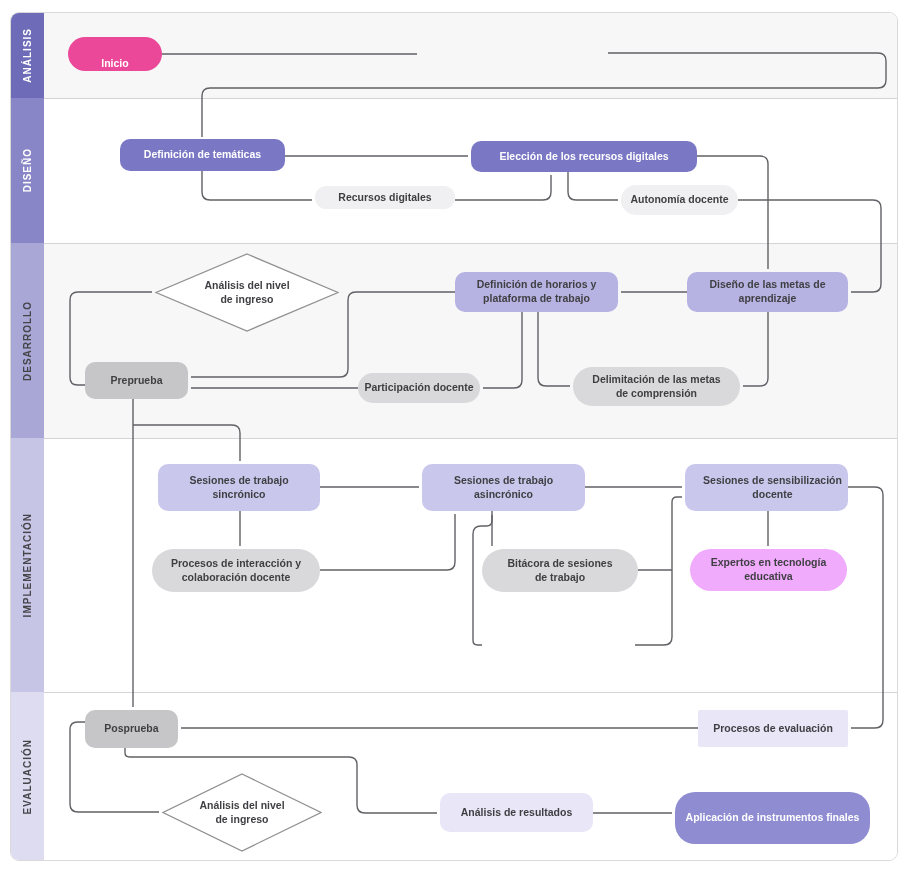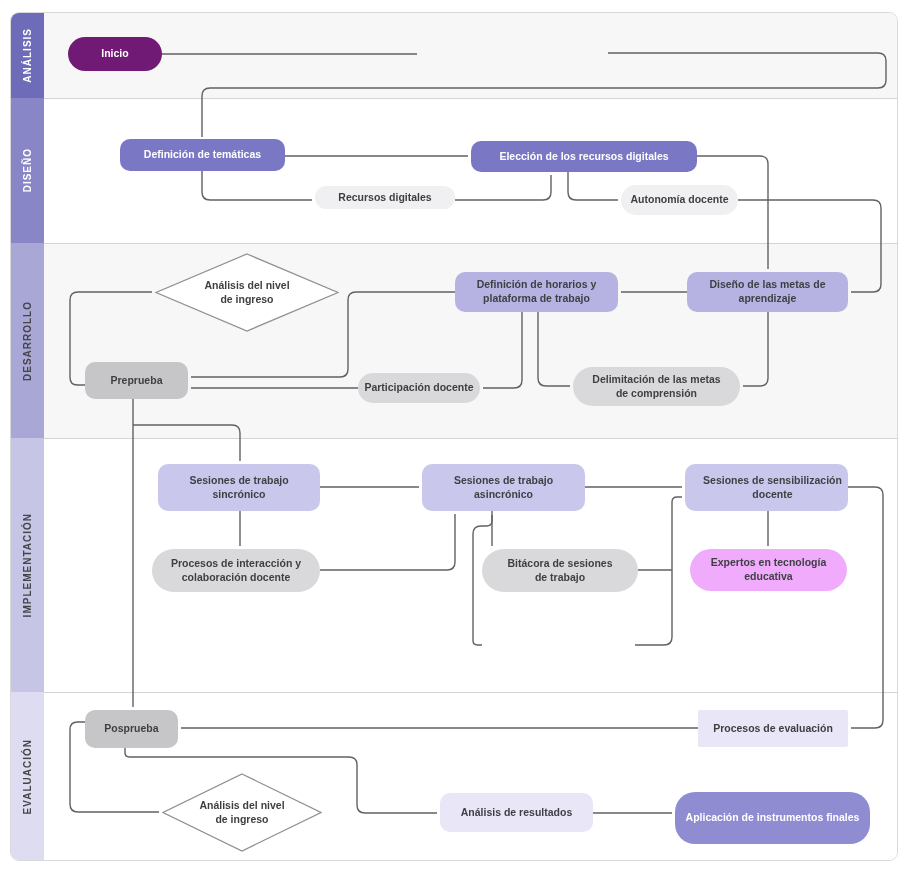--- a/index.html
+++ b/index.html
@@ -90,21 +90,21 @@
       <path d="M 492 515 L 492 520.5 Q 492 526 486.5 526 L 481 526 Q 473 526 473 534 L 473 640.5 Q 473 645 477.5 645 L 482 645" stroke="#616166" marker-end="url(#arw)"></path>
       <path d="M 638 570 L 672 570" stroke="#616166"></path>
       <path d="M 635 645 L 664 645 Q 672 645 672 637 L 672 502 Q 672 497 677 497 L 682 497" stroke="#616166" marker-end="url(#arw)"></path>
       <path d="M 768 511 L 768 546" stroke="#616166" marker-end="url(#arw)"></path>
       <path d="M 848 487 L 875 487 Q 883 487 883 495 L 883 720 Q 883 728 875 728 L 851 728" stroke="#616166" marker-end="url(#arw)"></path>
       <path d="M 698 728 L 181 728" stroke="#616166" marker-end="url(#arw)"></path>
       <path d="M 85 722 L 77.5 722 Q 70 722 70 729.5 L 70 804 Q 70 812 78 812 L 159 812" stroke="#616166" marker-end="url(#arw)"></path>
       <path d="M 125 748 L 125 752.5 Q 125 757 129.5 757 L 349 757 Q 357 757 357 765 L 357 805 Q 357 813 365 813 L 437 813" stroke="#616166" marker-end="url(#arw)"></path>
       <path d="M 593 813 L 672 813" stroke="#616166" marker-end="url(#arw)"></path>
     </svg>
-    <div class="node pill" style="left: 68px; top: 37px; width: 94px; height: 34px; color: rgb(255, 255, 255); background: #701a75; border-radius: 17px;">
+    <div class="node pill" style="left: 68px; top: 37px; width: 94px; height: 34px; color: rgb(255, 255, 255); background: #ec4899; border-radius: 17px; justify-content: flex-end;">
       <div class="ln">Inicio</div>
     </div>
     <div class="node box" style="left: 120px; top: 139px; width: 165px; height: 32px; color: rgb(255, 255, 255); background: rgb(122, 119, 197); border-radius: 10px;">
       <div class="ln">Definición de temáticas</div>
     </div>
     <div class="node box" style="left: 471px; top: 141px; width: 226px; height: 31px; color: rgb(255, 255, 255); background: rgb(122, 119, 197); border-radius: 10px;">
       <div class="ln">Elección de los recursos digitales</div>
     </div>
     <div class="node pill" style="left: 315px; top: 186px; width: 140px; height: 23px; color: rgb(63, 63, 67); background: rgb(240, 240, 242); border-radius: 14.5px;">
       <div class="ln">Recursos digitales</div>

